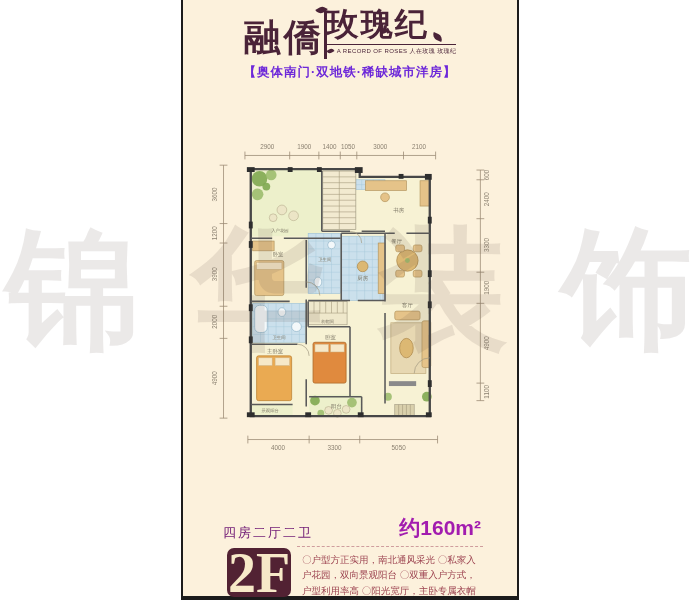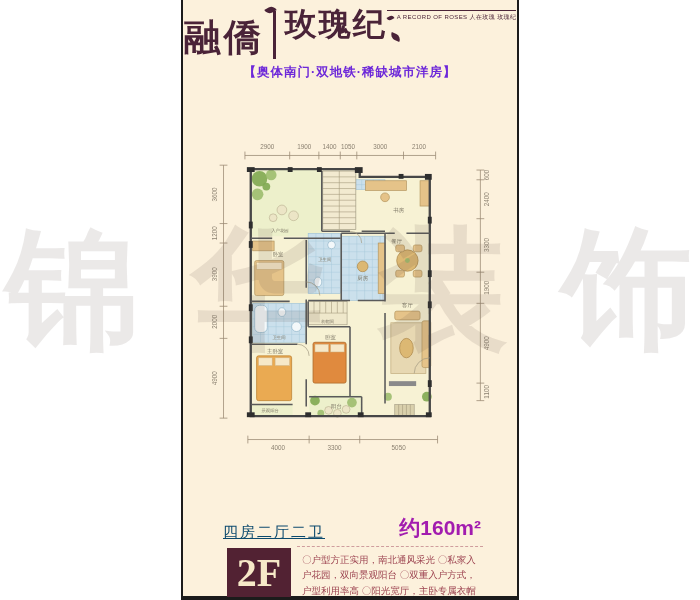--- a/index.html
+++ b/index.html
@@ -3,28 +3,28 @@
 <meta charset="utf-8">
 <style>
   html,body{margin:0;padding:0;}
   body{width:700px;height:600px;background:#ffffff;position:relative;overflow:hidden;
        font-family:"Liberation Sans", sans-serif;}
   .poster{position:absolute;left:181px;top:0;width:338px;height:600px;box-sizing:border-box;
           background:#fcf1dc;border-left:2px solid #1b1b1b;border-right:2px solid #1b1b1b;
           border-bottom:4px solid #1b1b1b;}
   
   .logo-row{position:absolute;top:8px;left:0;width:100%;display:flex;justify-content:center;
-            align-items:flex-start;gap:9px;color:#4a2338;}
+            align-items:flex-start;color:#4a2338;}
   .brand-left{font-size:37px;font-weight:bold;letter-spacing:3px;margin-top:5px;
               font-family:"Liberation Serif", serif;}
   .brand-divider{width:3px;height:48px;background:#4a2338;margin-top:3px;position:relative;}
   .brand-divider .leaf{position:absolute;top:-4px;left:-8px;}
   .leaf{display:inline-block;width:11px;height:6px;background:#4a2338;
         border-radius:0 7px 0 7px;transform:rotate(-28deg);}
-  .brand-right{display:flex;flex-direction:row;align-items:flex-start;}
+  .brand-right{display:flex;flex-direction:column;align-items:flex-start;}
   .brand-right .name{font-size:32px;font-weight:bold;letter-spacing:2px;
                      font-family:"DejaVu Serif", serif;line-height:1.05;position:relative;}
   .brand-right .name .leaf{position:absolute;right:-14px;bottom:2px;transform:rotate(25deg);}
   .brand-sub{border-top:1.5px solid #4a2338;margin-top:2px;padding-top:2px;font-size:6px;
              letter-spacing:0.4px;color:#4a2338;display:flex;align-items:center;gap:3px;}
   .brand-sub .leaf{width:7px;height:4px;}
   .tagline{position:absolute;top:64px;left:0;width:100%;text-align:center;
            font-size:12.5px;font-weight:bold;color:#6d28d9;letter-spacing:1px;}
   
   .watermark{position:absolute;left:0;top:212px;width:700px;height:160px;display:flex;
@@ -49,25 +49,25 @@
   .bedB{fill:#e08a3e;stroke:#ad6a28;stroke-width:0.8;}
   .pillow{fill:#f6e8c8;stroke:#cbb07f;stroke-width:0.5;}
   .green1{fill:#7fa851;opacity:0.9;}
   .green2{fill:#9cbd6e;opacity:0.9;}
   .stone{fill:#ece5c6;stroke:#b5ac8b;stroke-width:0.6;}
   .arc{stroke:#a09880;stroke-width:0.7;fill:none;}
   .hatch{stroke:#a49a7c;stroke-width:0.6;fill:none;}
   
   .specs-row{position:absolute;top:514px;left:40px;right:36px;display:flex;
              justify-content:space-between;align-items:flex-end;}
-  .layout-label{font-size:15px;color:#0c4a6e;letter-spacing:2px;text-decoration:underline;}
+  .layout-label{font-size:13px;color:#701a75;letter-spacing:2px;}
   .area-label{font-size:21px;font-weight:bold;color:#a21caf;}
   .floor-badge{position:absolute;top:548px;left:44px;width:64px;height:49px;background:#522233;
                color:#f7e9c8;display:flex;align-items:center;justify-content:center;
-               font-size:40px;font-weight:bold;font-family:"Liberation Serif", serif;}
+               font-size:56px;font-weight:bold;font-family:"Liberation Serif", serif;border-radius:7px;}
   .desc-block{position:absolute;top:546px;left:114px;right:34px;border-top:1px dashed #cf9d9d;
               border-bottom:1px dashed #cf9d9d;padding:5px 0 4px 5px;font-size:9.5px;
               line-height:1.62;color:#9c4350;}
 </style>
 </head>
 <body>
 
 <div class="poster">
 
   <div class="logo-row">

